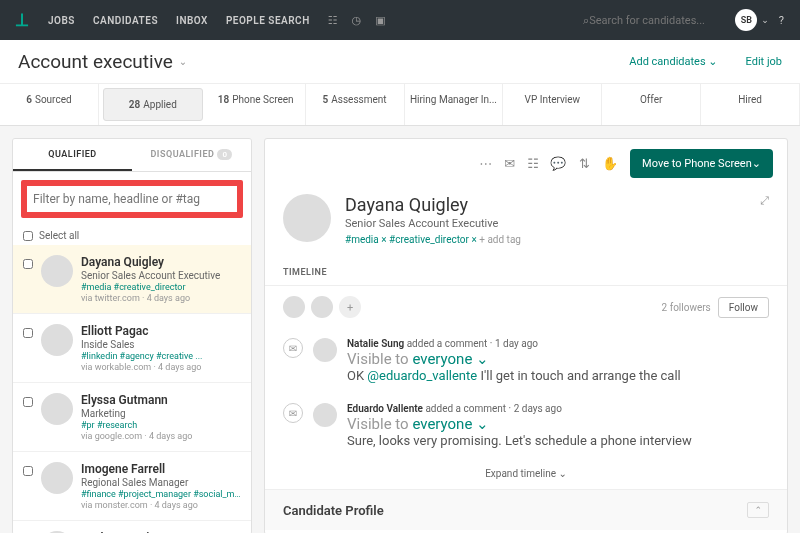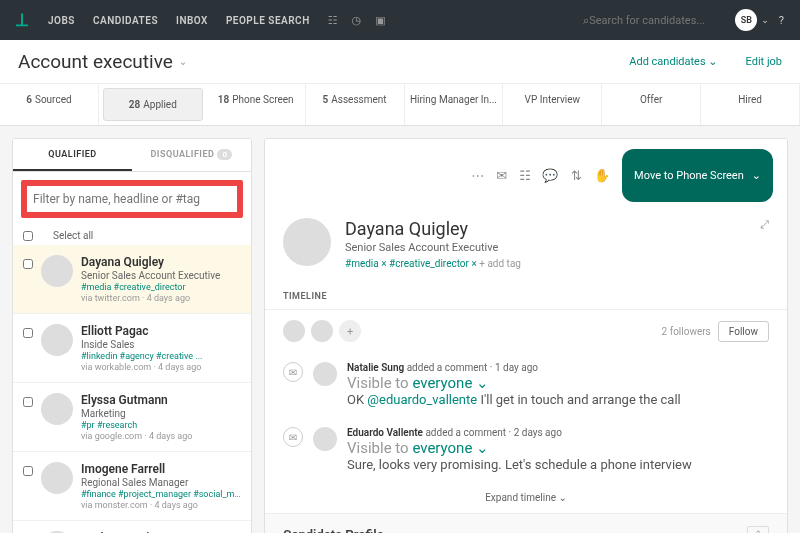--- a/index.html
+++ b/index.html
@@ -24,35 +24,35 @@
 .stage.active{background:#f0f0f0;border-radius:3px;margin:4px;border:1px solid #ddd}
 .stage-count{font-weight:600;margin-right:3px}
 .main{display:flex;padding:12px;gap:12px;height:calc(100% - 112px)}
 .left{width:240px;background:#fff;border:1px solid #e0e0e0;border-radius:3px;overflow-y:auto}
 .tabs{display:flex;border-bottom:1px solid #e0e0e0}
 .tab{flex:1;padding:10px;text-align:center;font-size:9px;font-weight:600;letter-spacing:0.5px;color:#999;cursor:pointer}
 .tab.active{color:#333;border-bottom:2px solid #333}
 .tab-badge{background:#ddd;color:#fff;border-radius:8px;padding:1px 5px;font-size:8px;margin-left:3px}
 .filter-box{padding:8px}
 .filter-box input{width:100%;padding:6px;border:6px solid #ef4444;border-radius:2px;font-size:12px}
-.select-all{padding:4px 10px;font-size:10px;color:#666;display:flex;align-items:center;gap:20px}
+.select-all{padding:4px 10px;font-size:10px;color:#666;display:flex;align-items:center;gap:6px}
 .cand{display:flex;padding:10px;border-bottom:1px solid #f0f0f0;gap:8px;cursor:pointer}
 .cand.selected{background:#fef9e7}
 .cand-check{margin-top:4px}
 .avatar{width:32px;height:32px;border-radius:50%;background:#ddd;flex-shrink:0}
 .cand-info{flex:1;min-width:0}
 .cand-name{font-weight:600;font-size:12px;color:#333}
 .cand-title{font-size:10px;color:#666;margin-top:1px}
 .cand-tags{font-size:9px;color:#00897b;margin-top:1px;white-space:nowrap;overflow:hidden;text-overflow:ellipsis}
 .cand-meta{font-size:9px;color:#999;margin-top:1px}
 .right{flex:1;background:#fff;border:1px solid #e0e0e0;border-radius:3px;overflow-y:auto}
 .detail-toolbar{display:flex;justify-content:flex-end;align-items:center;padding:10px 14px;gap:12px}
 .tool-icon{color:#888;cursor:pointer;font-size:13px}
 .tool-icon.red{color:#e74c3c}
-.move-btn{background:#00695c;color:#fff;padding:20px 12px;border-radius:12px;font-size:11px;cursor:pointer;display:flex;align-items:center;gap:8px}
+.move-btn{background:#00695c;color:#fff;padding:8px 12px;border-radius:4px;font-size:11px;cursor:pointer;display:flex;align-items:center;gap:0}
 .detail-header{display:flex;padding:6px 18px 14px;gap:14px}
 .big-avatar{width:48px;height:48px;border-radius:50%;background:#ddd}
 .detail-name{font-size:18px;color:#333;font-weight:400}
 .detail-title{font-size:11px;color:#666;margin-top:2px}
 .detail-tags{font-size:10px;color:#00897b;margin-top:4px}
 .detail-tags .addtag{color:#999}
 .expand{margin-left:auto;color:#999;cursor:pointer}
 .section-title{font-size:9px;font-weight:600;letter-spacing:0.5px;color:#666;padding:8px 18px;border-bottom:1px solid #eee}
 .timeline-head{display:flex;align-items:center;padding:10px 18px;gap:6px}
 .mini-av{width:22px;height:22px;border-radius:50%;background:#ddd}

